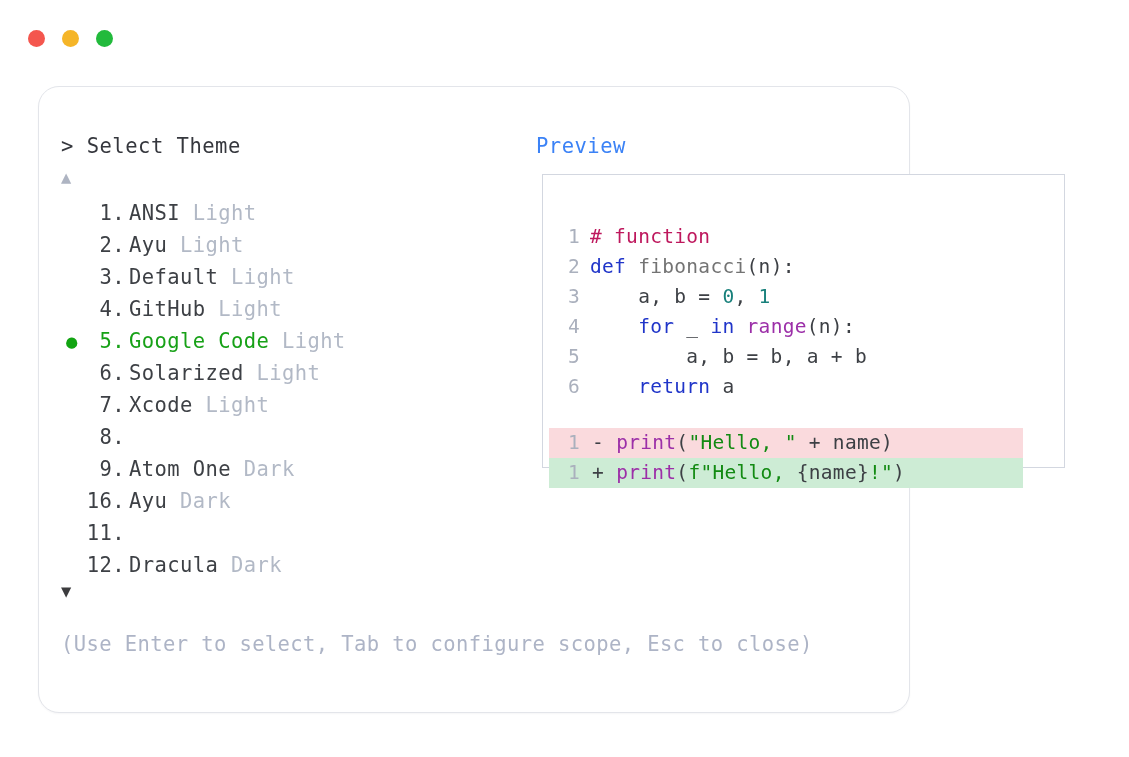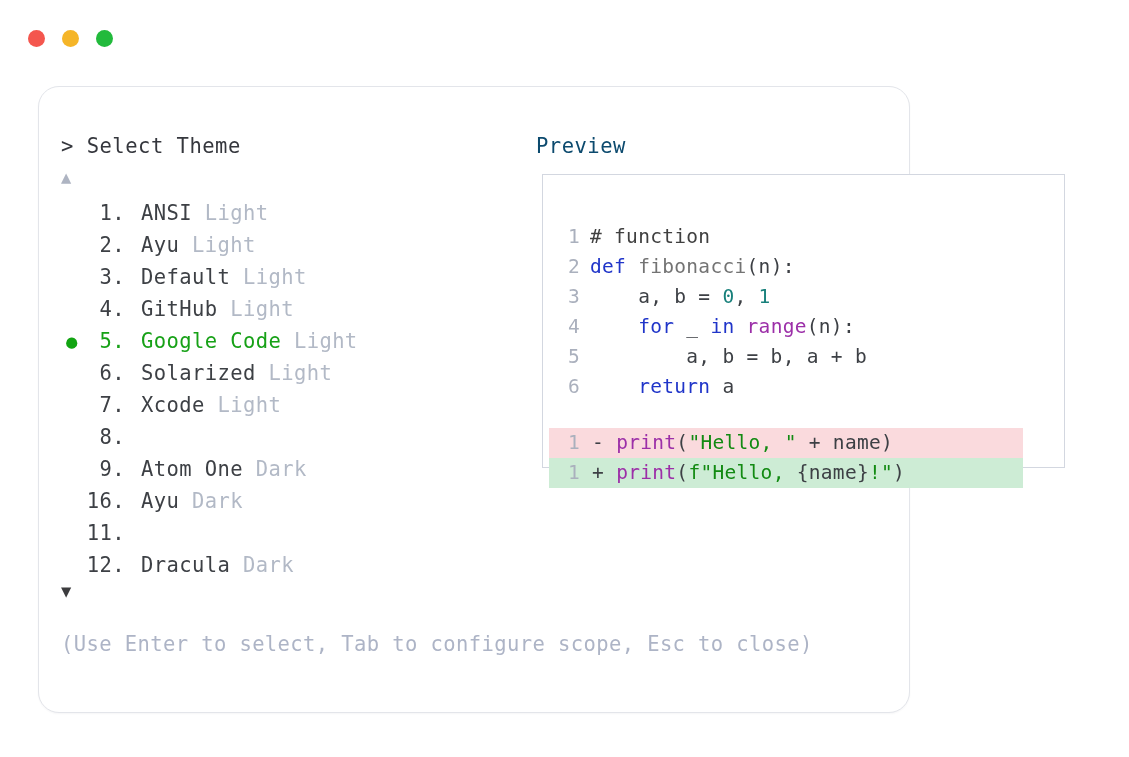--- a/index.html
+++ b/index.html
@@ -53,21 +53,21 @@
     letter-spacing: 0.5px;
     color: #35373d;
     white-space: pre;
   }
   .preview-header {
     position: absolute;
     left: 497px;
     top: 47px;
     font-size: 20.5px;
     letter-spacing: 0.5px;
-    color: #0c4a6e;
+    color: #3b82f6;
     white-space: pre;
   }
 
   
   .scroll-arrow {
     position: absolute;
     left: 22px;
     font-size: 17px;
     line-height: 1;
     user-select: none;
@@ -108,21 +108,21 @@
   }
   .row-num {
     position: absolute;
     left: 16px;
     width: 48px;
     text-align: right;
     color: #3d4045;
   }
   .row-name {
     position: absolute;
-    left: 80px;
+    left: 68px;
     color: #3d4045;
   }
   .row-variant {
     color: #b2b9c6;
   }
   .theme-row.selected .row-num,
   .theme-row.selected .row-name {
     color: #17a117;
   }
 
@@ -165,21 +165,21 @@
   .ln {
     display: inline-block;
     width: 17px;
     text-align: right;
     color: #aab0bd;
   }
   .code-line .gap { display: inline-block; width: 10px; }
   .blank-line { height: 26px; }
 
   
-  .tok-comment  { color: #404040; }
+  .tok-comment  { color: #be185d; }
   .tok-keyword  { color: #2035c9; }
   .tok-func     { color: #737373; }
   .tok-plain    { color: #3d4045; }
   .tok-number   { color: #18807b; }
   .tok-string   { color: #128a12; }
   .tok-builtin  { color: #9c2fa8; }
 
   
   .diff-line {
     display: block;

